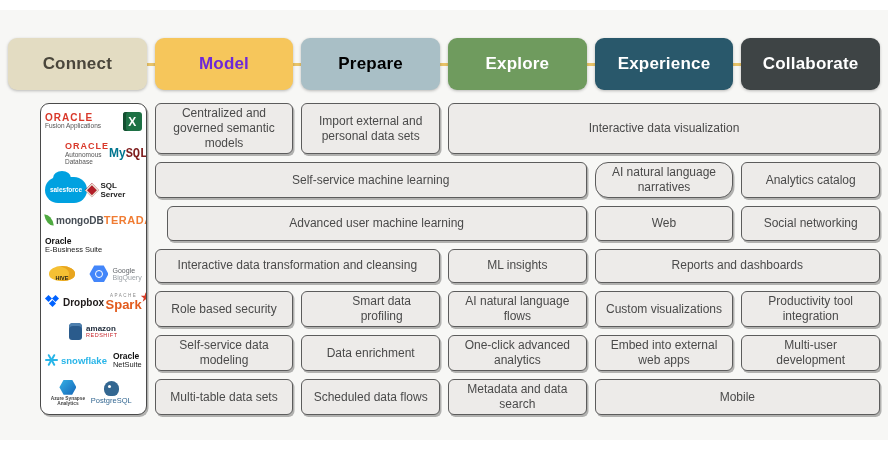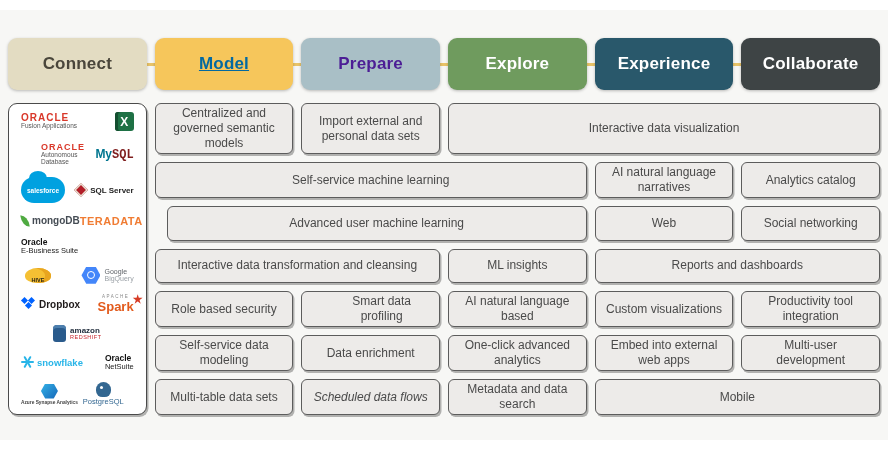--- a/index.html
+++ b/index.html
@@ -8,40 +8,40 @@
   .stage{position:absolute;top:10px;left:0;width:888px;height:430px;background:#f7f7f5;}
 
   
   .connector{position:absolute;left:14px;right:14px;top:53px;height:3px;background:#e8c368;}
   .headers{position:absolute;left:8px;right:8px;top:28px;height:52px;display:grid;
            grid-template-columns:repeat(6,1fr);gap:8px;}
   .hdr{border-radius:9px;display:flex;align-items:center;justify-content:center;
        font-weight:bold;font-size:17px;letter-spacing:.2px;position:relative;
        box-shadow:0 1px 3px rgba(0,0,0,.25);}
   .h-connect{background:#e3dcc2;color:#4a463b;}
-  .h-model{background:#f6c65b;color:#0369a1;text-decoration:underline;}
-  .h-prepare{background:#a9bfc6;color:#4c1d95;}
+  .h-model{background:#f6c65b;color:#6d28d9;}
+  .h-prepare{background:#a9bfc6;color:#000000;}
   .h-explore{background:#6f9b5e;color:#ffffff;}
   .h-experience{background:#29586b;color:#ffffff;}
   .h-collaborate{background:#3e4445;color:#ffffff;}
 
   
   .grid{position:absolute;left:8px;right:8px;top:93px;bottom:25px;display:grid;
         grid-template-columns:repeat(6,1fr);grid-template-rows:repeat(7,1fr);
         gap:8px;}
   .card{background:#edebe9;border:1px solid #5c5c5c;border-radius:6px;
         box-shadow:1.5px 2px 0 rgba(90,90,90,.45);
         display:flex;align-items:center;justify-content:center;text-align:center;
         font-size:12px;line-height:1.25;color:#4a4a4a;padding:2px 10px;box-sizing:border-box;}
 
   
   .panel{grid-row:1/8;grid-column:1;background:#ffffff;border:1.5px solid #4a4a4a;
          border-radius:9px;box-shadow:1.5px 2px 0 rgba(90,90,90,.45);
-         padding:8px 12px;display:flex;flex-direction:column;justify-content:space-between;
-         box-sizing:border-box;overflow:hidden;}
+         padding:8px 4px;display:flex;flex-direction:column;justify-content:space-between;
+         box-sizing:border-box;overflow:hidden;margin-left:32px;}
   .lrow{display:flex;align-items:center;justify-content:space-between;}
   .stack{display:flex;flex-direction:column;line-height:1.05;}
   .orcl{font-weight:bold;color:#d9382a;font-size:10px;letter-spacing:1px;}
   .sub{font-size:6.5px;color:#555;}
   .blacksub{font-size:7.5px;color:#222;}
   .bold-black{font-weight:bold;color:#111;font-size:8.5px;}
 
   .excel-ic{width:19px;height:19px;background:#1e7145;border-radius:3px;color:#fff;
             font-weight:bold;font-size:12px;display:flex;align-items:center;justify-content:center;
             box-shadow:inset 3px 0 0 #144e30;}
@@ -214,43 +214,43 @@
             <span class="pg-t">PostgreSQL</span>
           </div>
         </div>
       </div>
 
       <div class="card" style="grid-row:1;grid-column:2;">Centralized and governed semantic models</div>
       <div class="card" style="grid-row:1;grid-column:3;">Import external and personal data sets</div>
       <div class="card" style="grid-row:1;grid-column:4 / span 3;">Interactive data visualization</div>
 
       <div class="card" style="grid-row:2;grid-column:2 / span 3;">Self-service machine learning</div>
-      <div class="card" style="grid-row:2;grid-column:5;">AI natural language narratives</div>
+      <div class="card" style="grid-row:2;grid-column:5;border-radius:13px;">AI natural language narratives</div>
       <div class="card" style="grid-row:2;grid-column:6;">Analytics catalog</div>
 
       <div class="card" style="grid-row:3;grid-column:2 / span 3;margin-left:12px;">Advanced user machine learning</div>
       <div class="card" style="grid-row:3;grid-column:5;">Web</div>
       <div class="card" style="grid-row:3;grid-column:6;">Social networking</div>
 
       <div class="card" style="grid-row:4;grid-column:2 / span 2;text-align:right;">Interactive data transformation and cleansing</div>
       <div class="card" style="grid-row:4;grid-column:4;">ML insights</div>
       <div class="card" style="grid-row:4;grid-column:5 / span 2;">Reports and dashboards</div>
 
       <div class="card" style="grid-row:5;grid-column:2;">Role based security</div>
       <div class="card" style="grid-row:5;grid-column:3;padding-left:32px;">Smart data profiling</div>
-      <div class="card" style="grid-row:5;grid-column:4;">AI natural language based</div>
+      <div class="card" style="grid-row:5;grid-column:4;">AI natural language flows</div>
       <div class="card" style="grid-row:5;grid-column:5;">Custom visualizations</div>
       <div class="card" style="grid-row:5;grid-column:6;">Productivity tool integration</div>
 
       <div class="card" style="grid-row:6;grid-column:2;border-radius:6px;">Self-service data modeling</div>
       <div class="card" style="grid-row:6;grid-column:3;">Data enrichment</div>
       <div class="card" style="grid-row:6;grid-column:4;">One-click advanced analytics</div>
       <div class="card" style="grid-row:6;grid-column:5;">Embed into external web apps</div>
       <div class="card" style="grid-row:6;grid-column:6;">Multi-user development</div>
 
       <div class="card" style="grid-row:7;grid-column:2;">Multi-table data sets</div>
-      <div class="card" style="grid-row:7;grid-column:3;font-style:italic;">Scheduled data flows</div>
+      <div class="card" style="grid-row:7;grid-column:3;">Scheduled data flows</div>
       <div class="card" style="grid-row:7;grid-column:4;">Metadata and data search</div>
       <div class="card" style="grid-row:7;grid-column:5 / span 2;">Mobile</div>
 
     </div>
   </div>
 </div>
 
 </body></html>

